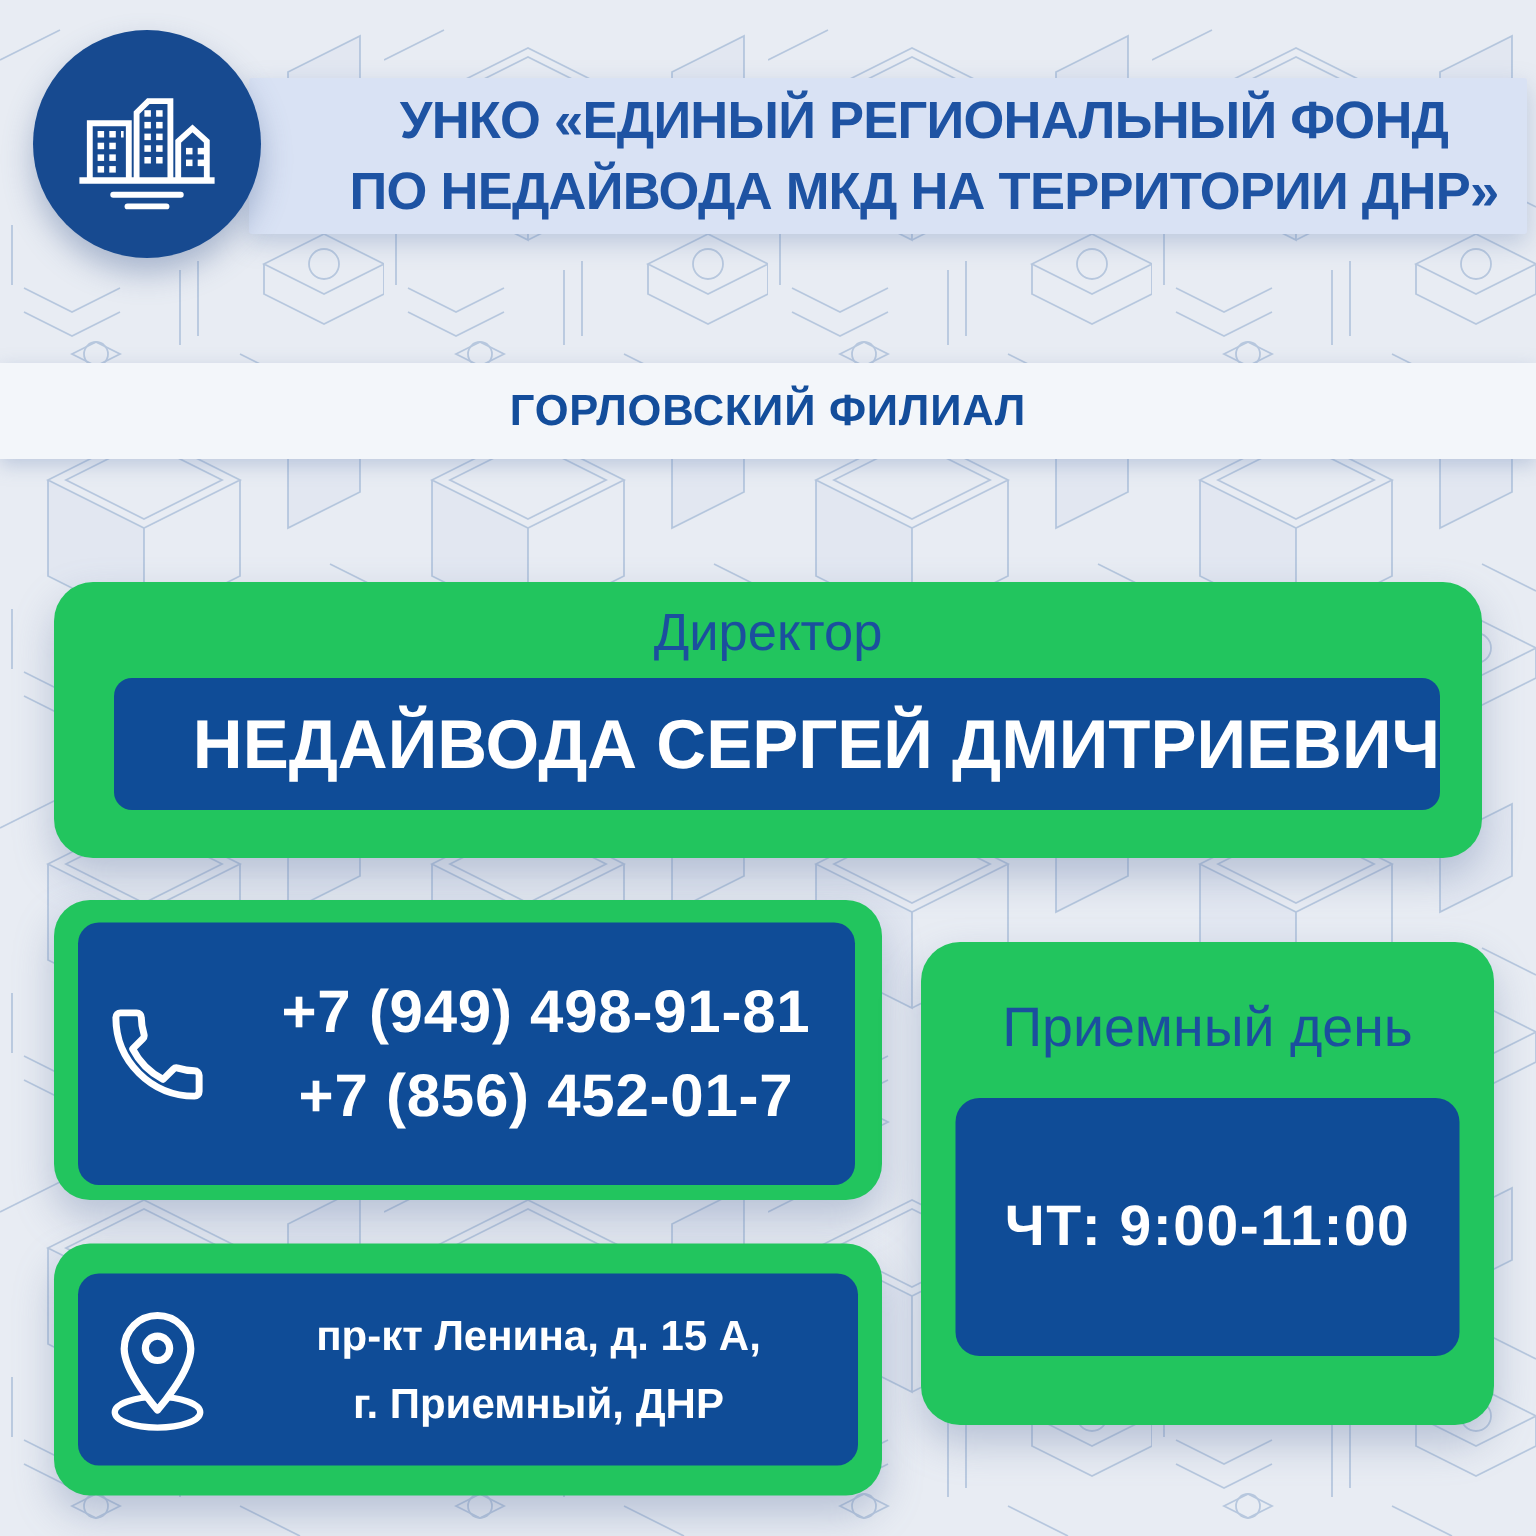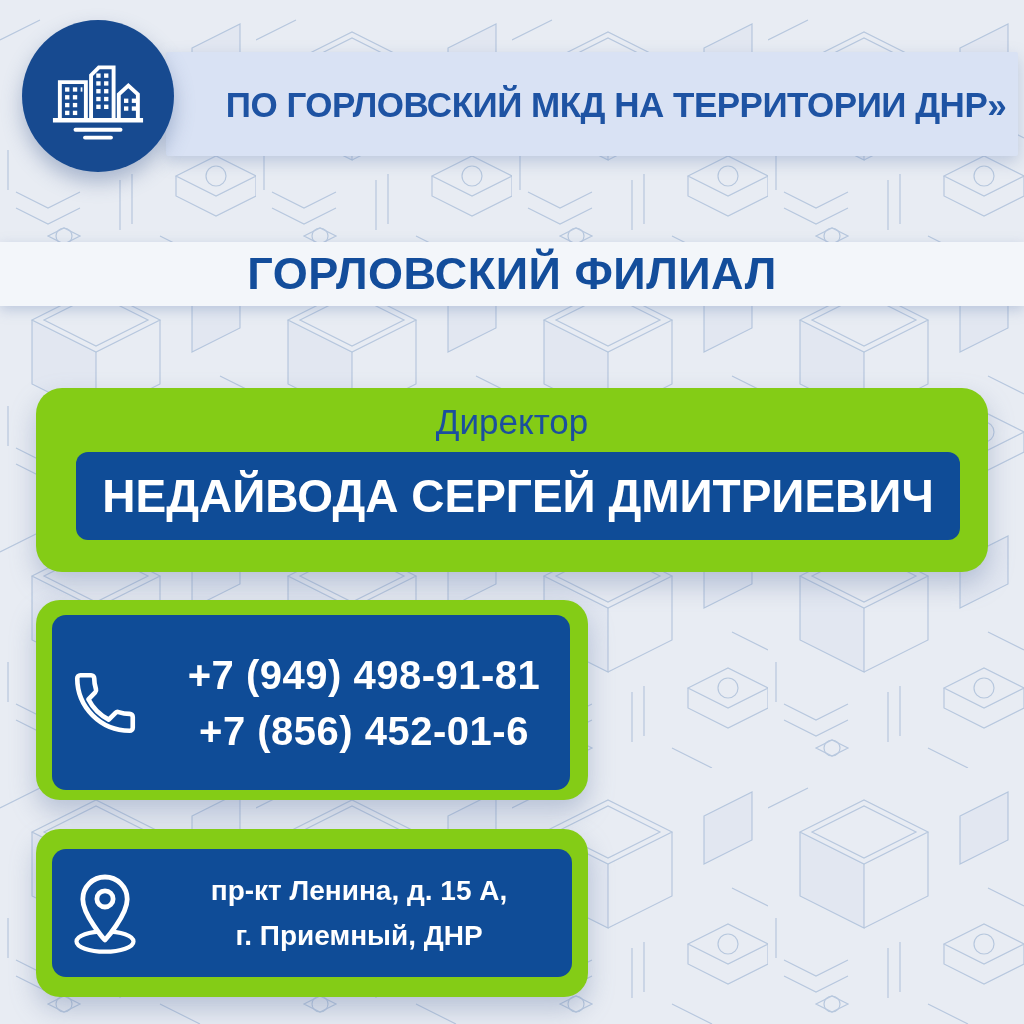--- a/index.html
+++ b/index.html
@@ -31,36 +31,36 @@
     box-shadow:0 10px 20px rgba(90,115,160,.45);
   }
 
   
   .branch-strip{
     position:absolute;left:0;top:242px;width:1024px;height:64px;
     background:#f3f6fa;
     box-shadow:0 4px 12px rgba(110,135,180,.35);
     display:flex;align-items:center;justify-content:center;
   }
-  .branch-title{color:#134d9b;font-weight:bold;font-size:45px;letter-spacing:0.5px;}
+  .branch-title{color:#134d9b;font-weight:bold;font-size:29px;letter-spacing:0.5px;}
 
   
   .light-card{
-    position:absolute;background:#84cc16;border-radius:26px;
+    position:absolute;background:#22c55e;border-radius:26px;
     box-shadow:0 12px 26px rgba(109,131,170,.4);
   }
   .dark-box{
     position:absolute;background:#0f4c97;border-radius:12px;
     display:flex;align-items:center;
   }
 
   
   .director-card{left:36px;top:388px;width:952px;height:184px;}
   .director-label{text-align:center;margin-top:14px;font-size:35px;color:#1b4f9e;}
-  .director-name-box{left:40px;right:28px;top:64px;height:88px;justify-content:center;}
+  .director-name-box{left:40px;right:28px;top:64px;height:88px;justify-content:flex-end;}
   .director-name{color:#fff;font-weight:bold;font-size:46px;white-space:nowrap;}
 
   
   .phone-card{left:36px;top:600px;width:552px;height:200px;border-radius:24px;}
   .phone-box{left:16px;right:18px;top:15px;bottom:10px;border-radius:14px;}
   .icon-col{width:106px;display:flex;justify-content:center;flex:0 0 auto;}
   .phone-list{flex:1;display:flex;flex-direction:column;align-items:center;}
   .phone-number{color:#fff;font-weight:bold;font-size:40px;line-height:56px;
     letter-spacing:0.5px;white-space:nowrap;}
 
@@ -102,21 +102,22 @@
           <path d="M0 40 L40 20 M220 120 L256 138 M160 236 L200 256"></path>
           <circle cx="64" cy="236" r="8"></circle>
           <path d="M48 236 L64 228 L80 236 L64 244 Z"></path>
         </g>
       </pattern>
     </defs>
     <rect width="1024" height="1024" fill="url(#iso)"></rect>
   </svg>
 
   <div class="header-band">
-    <div class="header-line">ПО ГОРЛОВСКИЙ МКД НА ТЕРРИТОРИИ ДНР»</div>
+    <div class="header-line">УНКО «ЕДИНЫЙ РЕГИОНАЛЬНЫЙ ФОНД</div>
+    <div class="header-line">ПО НЕДАЙВОДА МКД НА ТЕРРИТОРИИ ДНР»</div>
   </div>
 
   <div class="logo-circle">
     <svg width="104" height="104" viewBox="0 0 120 120" xmlns="http://www.w3.org/2000/svg">
       <g fill="none" stroke="#ffffff" stroke-width="4.5" stroke-linejoin="miter">
         <path d="M16 88 V44 H46 V88"></path>
         <path d="M52 88 V36 l9 -9 H78 V88"></path>
         <path d="M84 88 V58 l11 -10 11 10 V88"></path>
         <path d="M8 88 H112" stroke-width="5"></path>
       </g>
@@ -165,25 +166,31 @@
 
   <div class="light-card phone-card">
     <div class="dark-box phone-box">
       <div class="icon-col">
         <svg width="74" height="74" viewBox="0 0 24 24" xmlns="http://www.w3.org/2000/svg">
           <path d="M6.62 10.79c1.44 2.83 3.76 5.14 6.59 6.59l2.2-2.2c.27-.27.67-.36 1.02-.24 1.12.37 2.33.57 3.57.57.55 0 1 .45 1 1V20c0 .55-.45 1-1 1-9.39 0-17-7.61-17-17 0-.55.45-1 1-1h3.5c.55 0 1 .45 1 1 0 1.25.2 2.45.57 3.57.11.35.03.74-.25 1.02l-2.2 2.2z" fill="none" stroke="#ffffff" stroke-width="1.5" stroke-linejoin="round" stroke-linecap="round"></path>
         </svg>
       </div>
       <div class="phone-list">
         <div class="phone-number">+7 (949) 498-91-81</div>
-        <div class="phone-number">+7 (856) 452-01-6</div>
-      </div>
-    </div>
-  </div>
-
+        <div class="phone-number">+7 (856) 452-01-7</div>
+      </div>
+    </div>
+  </div>
+
+  <div class="light-card reception-card">
+    <div class="reception-label">Приемный день</div>
+    <div class="dark-box reception-box">
+      <div class="reception-time">ЧТ: 9:00-11:00</div>
+    </div>
+  </div>
 
   <div class="light-card address-card">
     <div class="dark-box address-box">
       <div class="icon-col">
         <svg width="78" height="88" viewBox="0 0 26 29" xmlns="http://www.w3.org/2000/svg">
           <ellipse cx="13" cy="24" rx="9.5" ry="3.4" fill="none" stroke="#ffffff" stroke-width="1.4"></ellipse>
           <path d="M13 2.5 C8.9 2.5 5.6 5.8 5.6 9.9 c0 5.3 7.4 13.6 7.4 13.6 s7.4-8.3 7.4-13.6 C20.4 5.8 17.1 2.5 13 2.5 Z" fill="#0f4c97" stroke="#ffffff" stroke-width="1.6" stroke-linejoin="round"></path>
           <circle cx="13" cy="9.8" r="2.7" fill="none" stroke="#ffffff" stroke-width="1.6"></circle>
         </svg>
       </div>

